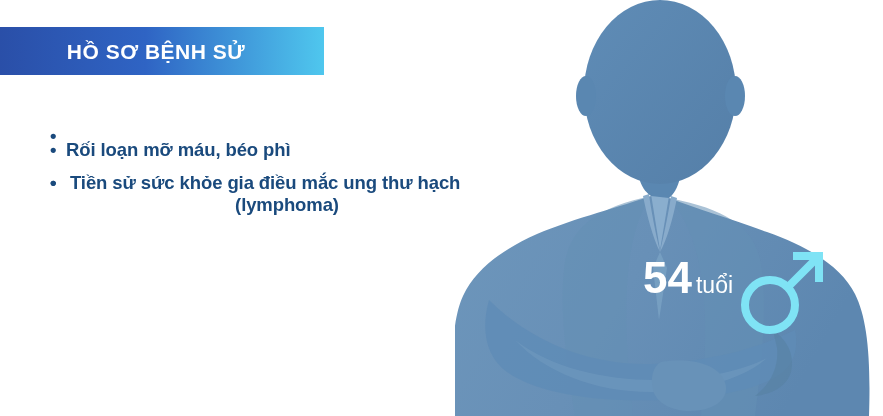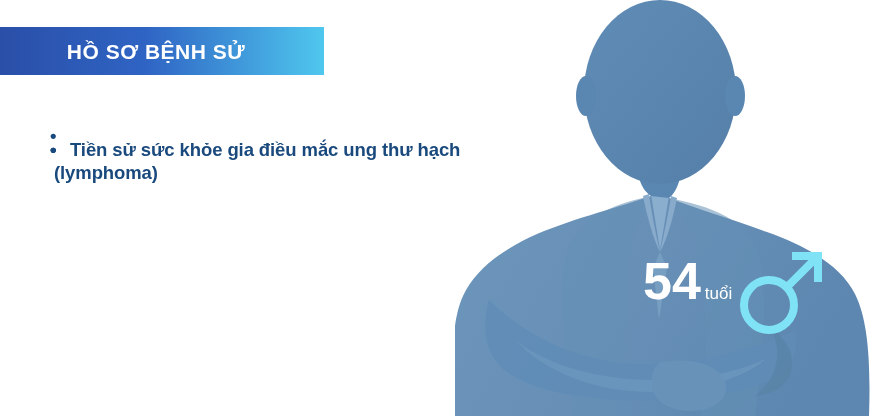--- a/index.html
+++ b/index.html
@@ -67,20 +67,21 @@
   }
   .history-bullet {
     position: absolute;
     left: 0;
     top: 0;
   }
   .history-item .wrap-line {
     display: block;
     margin-left: -16px;
     margin-top: 4px;
+    text-align: center;
   }
   .history-item.wide {
     padding-left: 20px;
   }
 
   
   .silhouette {
     position: absolute;
     left: 455px;
     top: 0;
@@ -114,27 +115,27 @@
     letter-spacing: 0px;
     line-height: 0.95;
   }
   .badge-age-row {
     display: flex;
     align-items: baseline;
     margin-top: 2px;
   }
   .badge-age-number {
     color: #ffffff;
-    font-size: 52px;
+    font-size: 44px;
     font-weight: bold;
     line-height: 0.95;
   }
   .badge-age-unit {
     color: #ffffff;
-    font-size: 17px;
+    font-size: 23px;
     font-weight: normal;
     margin-left: 4px;
     line-height: 1;
   }
   .gender-icon {
     margin-left: 2px;
     margin-top: -10px;
   }
   .gender-icon svg {
     display: block;
@@ -207,20 +208,21 @@
   </div>
 
   <ul class="history-list">
 
     <li class="history-item">
       <span class="history-bullet">•</span>
     </li>
 
     <li class="history-item">
       <span class="history-bullet">•</span>
+      <span>Rối loạn mỡ máu, béo phì</span>
     </li>
 
     <li class="history-item">
       <span class="history-bullet">•</span>
     </li>
 
     <li class="history-item wide">
       <span class="history-bullet">•</span>
       <span>Tiền sử sức khỏe gia điều mắc ung thư hạch</span>
       <span class="wrap-line">(lymphoma)</span>

